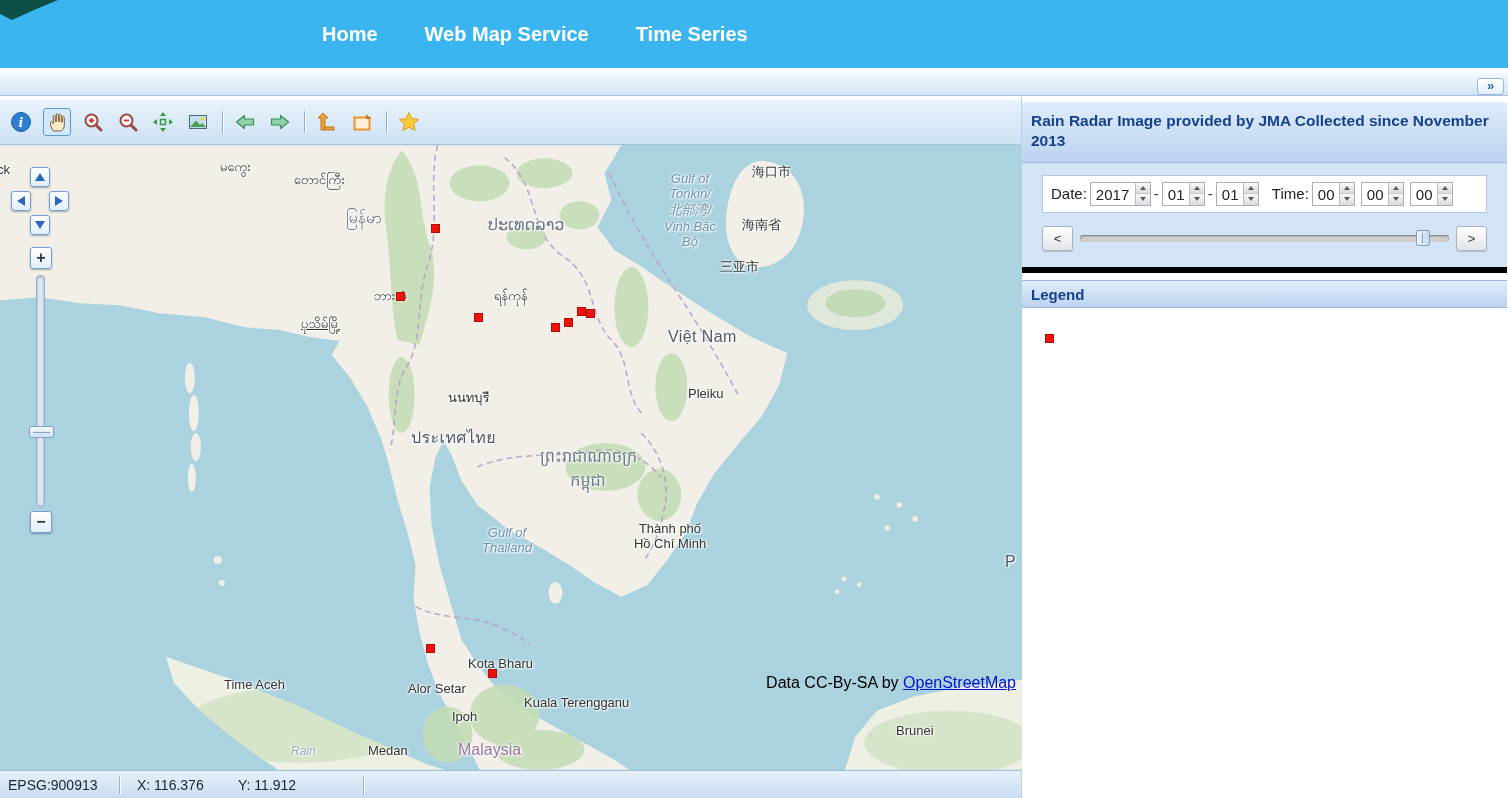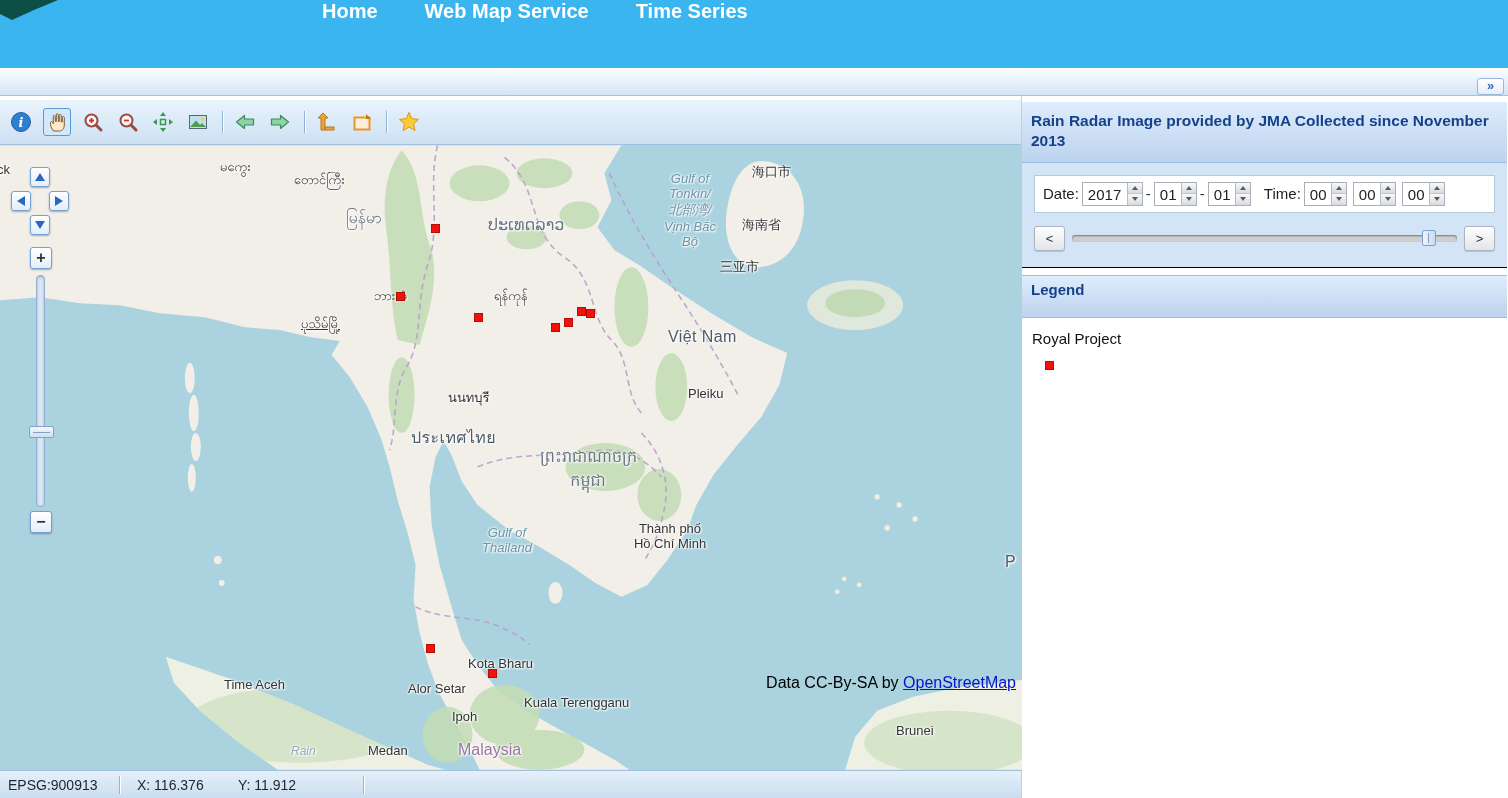--- a/index.html
+++ b/index.html
@@ -1,21 +1,21 @@
 <!DOCTYPE html>
 <html><head>
 <meta charset="utf-8">
 <style>
   * { box-sizing: border-box; margin: 0; padding: 0; }
   html,body { margin:0; font-family:"Liberation Sans", sans-serif; background:#fff; }
   #app { width:1508px; height:798px; position:relative; overflow:hidden; background:#fff; }
 
   
   .topnav { height:68px; background:#3ab5ef; position:relative; }
-  .nav-links { position:absolute; left:322px; top:0; height:68px; display:flex; gap:47px; }
+  .nav-links { position:absolute; left:322px; top:0; height:68px; display:flex; gap:47px; align-items:center; }
   .nav-link { color:#fff; font-weight:bold; font-size:20px; cursor:pointer; white-space:nowrap; }
   .logo-frag { position:absolute; left:0; top:0; }
 
   
   .subbar { height:28px; background:linear-gradient(#fdfeff,#d2e4f6); border-bottom:1px solid #a5c4e2; position:relative; }
   .expand-btn { position:absolute; right:4px; top:10px; width:27px; height:17px; background:linear-gradient(#ffffff,#e4eefa); border:1px solid #9ab8dc; border-radius:3px; color:#2a6aba; font-weight:bold; font-size:13px; line-height:14px; text-align:center; cursor:pointer; }
 
   .main { display:flex; height:702px; }
   .left-col { width:1022px; display:flex; flex-direction:column; border-right:1px solid #b8cfe6; }
   .right-col { width:485px; display:flex; flex-direction:column; background:#fff; }
@@ -63,21 +63,21 @@
   
   .statusbar { height:28px; background:linear-gradient(#e6f0fa,#c9ddf0); border-top:1px solid #a0c0e0; display:flex; align-items:center; font-size:14px; color:#1c2430; }
   .sb-epsg { margin-left:8px; width:111px; }
   .sb-x { padding-left:16px; width:117px; }
   .sb-y { width:125px; }
   .sbsep { width:2px; height:18px; border-left:1px solid #9ab4d0; border-right:1px solid #fff; }
 
   
   .rp-gap { height:6px; background:#fff; }
   .rp-header { padding:9px 9px 10px; background:linear-gradient(#dfedfc,#bcd2ee); border-bottom:1px solid #99bbe8; color:#15428b; font-weight:bold; font-size:15.5px; line-height:1.32; }
-  .rp-controls { background:#d3e4f6; padding:12px 12px 16px; border-bottom:1px solid #000000; }
+  .rp-controls { background:#d3e4f6; padding:12px 20px 16px; border-bottom:6px solid #000000; }
   .datebox { background:#fff; border:1px solid #b3c9de; padding:6px 6px; display:flex; align-items:center; font-size:15px; color:#222; }
   .fld-label { margin:0 3px 0 2px; white-space:nowrap; }
   .fld-label.time { margin-left:13px; }
   .dash { margin:0 3px; color:#333; }
   .spinner { display:flex; border:1px solid #a8b0ba; height:24px; background:#fff; }
   .spin-val { font-size:15px; color:#222; padding:3px 0 0 5px; }
   .spin-val.year { width:44px; }
   .spin-val.two { width:26px; }
   .spin-btns { width:15px; display:flex; flex-direction:column; border-left:1px solid #b8bcc4; }
   .spin-up, .spin-down { height:11px; background:linear-gradient(#f8f8f8,#d8dce0); display:flex; align-items:center; justify-content:center; cursor:pointer; }
@@ -85,21 +85,21 @@
   .t-up { width:0; height:0; border-left:3px solid transparent; border-right:3px solid transparent; border-bottom:4px solid #5a5a5a; }
   .t-down { width:0; height:0; border-left:3px solid transparent; border-right:3px solid transparent; border-top:4px solid #5a5a5a; }
 
   .sliderrow { display:flex; align-items:center; margin-top:13px; }
   .sldbtn { width:31px; height:25px; border-radius:3px; border:1px solid #aab4be; background:linear-gradient(#fefefe,#e2e6ea); font-size:13px; color:#333; display:flex; align-items:center; justify-content:center; box-shadow:0 1px 1px rgba(0,0,0,.15); cursor:pointer; }
   .sld-track { flex:1; height:7px; margin:0 7px; background:#cfcfcf; border-radius:3px; box-shadow:inset 0 1px 2px rgba(0,0,0,.45); position:relative; cursor:pointer; }
   .sld-handle { position:absolute; left:91%; top:-5px; width:14px; height:16px; background:linear-gradient(90deg,#eef4fb,#c9daee); border:1px solid #7fa1c8; border-radius:2px; cursor:pointer; }
   .sld-handle::after { content:''; position:absolute; left:5px; top:2px; bottom:2px; width:1px; background:#7fa1c8; }
 
   .rp-sep { height:7px; background:#fff; }
-  .legend-header { padding:5px 9px 19px; background:linear-gradient(#dfedfc,#bcd2ee); border-top:1px solid #99bbe8; border-bottom:1px solid #99bbe8; color:#15428b; font-weight:bold; font-size:15px; }
+  .legend-header { padding:5px 9px 4px; background:linear-gradient(#dfedfc,#bcd2ee); border-top:1px solid #99bbe8; border-bottom:1px solid #99bbe8; color:#15428b; font-weight:bold; font-size:15px; }
   .legend-body { padding:12px 10px; font-size:15px; color:#111; flex:1; background:#fff; }
   .legend-marker { width:9px; height:9px; background:#f2120c; border:1px solid #b50d07; margin:14px 0 0 13px; }
 </style>
 </head>
 <body>
 
 <div id="app">
 
   <div class="topnav">
     <svg class="logo-frag" width="80" height="22">
@@ -434,19 +434,18 @@
           <div class="sld-track">
             <div class="sld-handle"></div>
           </div>
           <div class="sldbtn">&gt;</div>
         </div>
       </div>
 
       <div class="rp-sep"></div>
       <div class="legend-header">Legend</div>
       <div class="legend-body">
-        <div>Royal Project</div>
         <div class="legend-marker"></div>
       </div>
     </div>
 
   </div>
 </div>
 
 </body></html>

